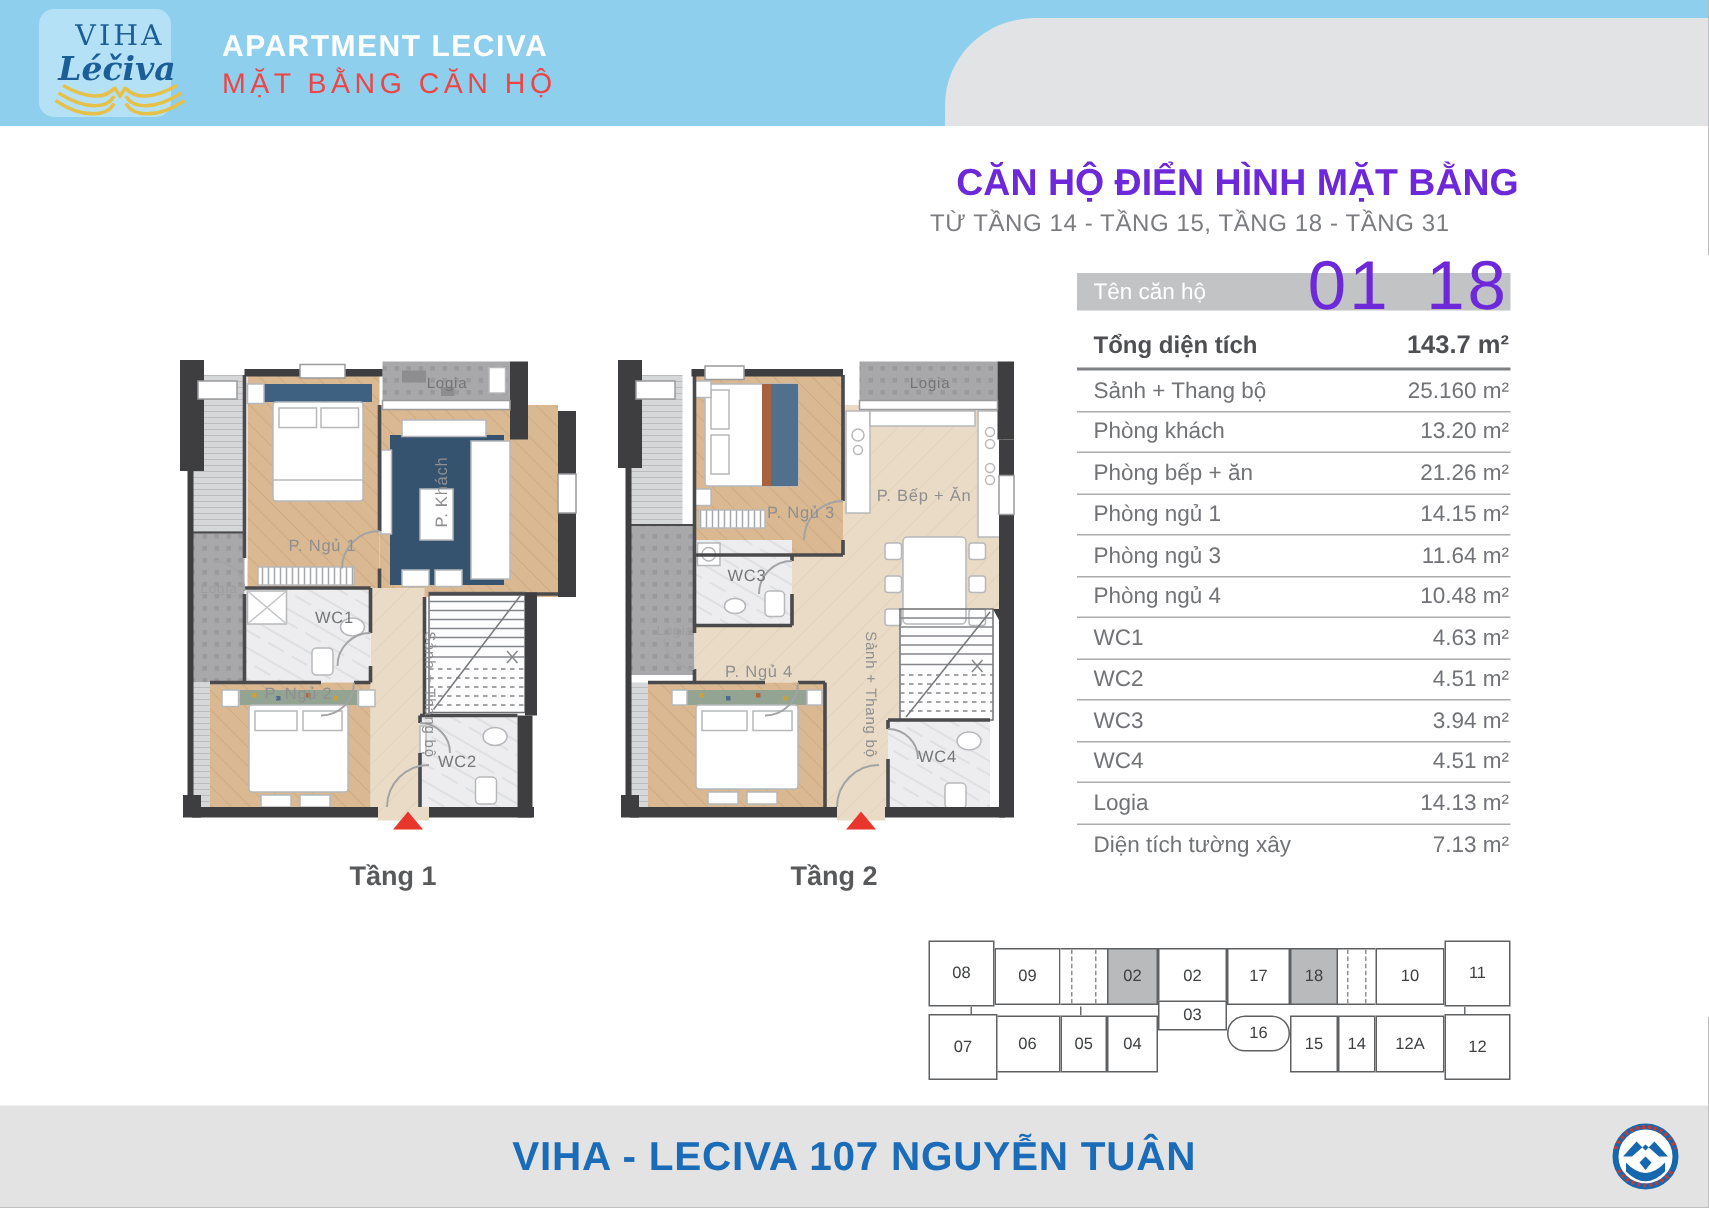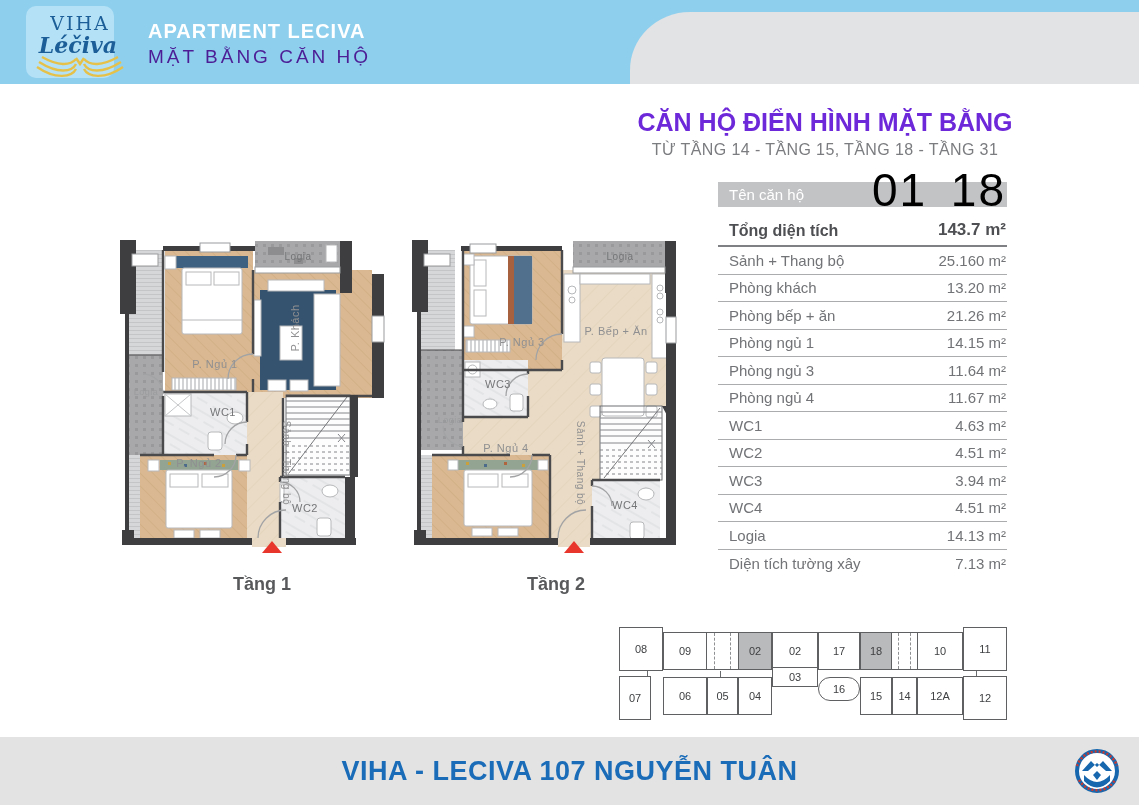--- a/index.html
+++ b/index.html
@@ -4,32 +4,32 @@
 <style>
   html,body{margin:0;padding:0;background:#888;}
   .canvas{position:relative;width:1139px;height:805px;background:#ffffff;overflow:hidden;
           font-family:"Liberation Sans",sans-serif;margin:0 auto;}
   
   .header-band{position:absolute;left:0;top:0;width:1139px;height:84px;background:#8ecfee;}
   .title-panel{position:absolute;left:630px;top:12px;right:0;height:72px;background:#e2e3e4;
                border-top-left-radius:60px 58px;}
   .brand-box{position:absolute;left:26px;top:6px;width:88px;height:72px;background:#b5e1f6;border-radius:10px;}
   .hdr-en{position:absolute;left:148px;top:20px;color:#ffffff;font-size:20px;font-weight:bold;letter-spacing:1px;}
-  .hdr-vi{position:absolute;left:148px;top:46px;color:#4c1d95;font-size:19px;letter-spacing:3px;text-align:center;}
+  .hdr-vi{position:absolute;left:148px;top:46px;color:#ef4444;font-size:19px;letter-spacing:3px;text-align:center;}
   
   .page-title{position:absolute;left:620px;top:108px;width:410px;text-align:center;
               font-size:25px;font-weight:bold;color:#6d28d9;}
-  .page-subtitle{position:absolute;left:620px;top:141px;width:410px;text-align:center;
+  .page-subtitle{position:absolute;left:620px;top:141px;width:410px;text-align:left;
               font-size:16px;color:#7b7c7f;letter-spacing:.4px;}
   
   .unit-table{position:absolute;left:718px;top:182px;width:289px;}
   .unit-bar{position:relative;height:25px;background:#c2c3c5;}
   .unit-bar .lbl{position:absolute;left:11px;top:4px;color:#ffffff;font-size:15px;}
   .unit-bar .num{position:absolute;right:1px;bottom:-1px;font-size:46px;line-height:36px;
-                 color:#000000;letter-spacing:2px;word-spacing:9px;}
+                 color:#6d28d9;letter-spacing:2px;word-spacing:9px;}
   .total-row{box-sizing:border-box;height:40px;display:flex;justify-content:space-between;
              align-items:flex-end;padding:0 1px 5px 11px;border-bottom:2px solid #7e8083;
              font-weight:bold;color:#4e4f52;}
   .total-row .lab{font-size:16px;} .total-row .val{font-size:17px;}
   .area-row{box-sizing:border-box;height:27.5px;display:flex;justify-content:space-between;
             align-items:center;padding:0 1px 0 11px;border-bottom:1px solid #aaacae;
             font-size:15px;color:#717376;}
   .area-row:last-child{border-bottom:none;}
   
   .plan{position:absolute;width:272px;height:325px;}
@@ -140,21 +140,21 @@
         <div class="area-row">
           <span class="lab">Phòng ngủ 1</span>
           <span class="val">14.15 m²</span>
         </div>
         <div class="area-row">
           <span class="lab">Phòng ngủ 3</span>
           <span class="val">11.64 m²</span>
         </div>
         <div class="area-row">
           <span class="lab">Phòng ngủ 4</span>
-          <span class="val">11.67 m²</span>
+          <span class="val">10.48 m²</span>
         </div>
         <div class="area-row">
           <span class="lab">WC1</span>
           <span class="val">4.63 m²</span>
         </div>
         <div class="area-row">
           <span class="lab">WC2</span>
           <span class="val">4.51 m²</span>
         </div>
         <div class="area-row">
@@ -391,21 +391,21 @@
         <path d="M118,140 A22,22 0 0 0 96,162"></path>
         <path d="M53,212 A20,20 0 0 1 33,192"></path>
         <path d="M122,221 A22,22 0 0 1 100,243"></path>
         <path d="M148,304 A28,28 0 0 1 176,276"></path>
         <path d="M182,252 A20,20 0 0 1 202,272"></path>
       </g>
       <polygon points="154,319 174,319 164,307" fill="#e8362c"></polygon>
     </svg>
     <div id="plan2-labels">
         <span class="plan-label" style="left: 210px; top: 22px; font-size: 10px; color: rgb(115, 116, 118); transform: translate(-50%, -50%) rotate(0deg);">Logia</span>
-        <span class="plan-label" style="left: 112px; top: 108px; transform: translate(-50%, -50%) rotate(0deg);">P. Ngủ 3</span>
+        <span class="plan-label" style="left: 112px; top: 108px; transform: translate(-50%, -50%) rotate(0deg); padding-left: 24px;">P. Ngủ 3</span>
         <span class="plan-label" style="left: 206px; top: 97px; transform: translate(-50%, -50%) rotate(0deg);">P. Bếp + Ăn</span>
         <span class="plan-label" style="left: 88px; top: 150px; color: rgb(117, 118, 120); transform: translate(-50%, -50%) rotate(0deg);">WC3</span>
         <span class="plan-label" style="left: 40px; top: 186px; font-size: 9px; color: rgb(155, 156, 158); transform: translate(-50%, -50%) rotate(0deg);">Logia</span>
         <span class="plan-label" style="left: 80px; top: 214px; transform: translate(-50%, -50%) rotate(0deg); margin-left: 16px;">P. Ngủ 4</span>
         <span class="plan-label" style="left: 170px; top: 229px; font-size: 10px; transform: translate(-50%, -50%) rotate(90deg);">Sảnh + Thang bộ</span>
         <span class="plan-label" style="left: 215px; top: 271px; color: rgb(117, 118, 120); transform: translate(-50%, -50%) rotate(0deg);">WC4</span>
       </div>
   </div>
 
   <div class="plan-caption" id="caption1">Tầng 1</div>
@@ -423,21 +423,21 @@
       </div>
       <div class="kp-cell hl" style="left: 119px; top: 5px; width: 34px; height: 38px;">02</div>
       <div class="kp-cell" style="left: 153px; top: 5px; width: 46px; height: 38px;">02</div>
       <div class="kp-cell" style="left: 199px; top: 5px; width: 42px; height: 38px;">17</div>
       <div class="kp-cell hl" style="left: 241px; top: 5px; width: 32px; height: 38px;">18</div>
       <div class="kp-dashed" style="left: 273px; top: 5px; width: 25px; height: 38px;">
         <div class="inner"></div>
       </div>
       <div class="kp-cell" style="left: 298px; top: 5px; width: 46px; height: 38px;">10</div>
       <div class="kp-cell tall" style="left: 344px; top: 0px; width: 44px; height: 44px;">11</div>
-      <div class="kp-cell tall" style="left: 0px; top: 49px; width: 32px; height: 44px;">07</div>
+      <div class="kp-cell tall" style="left: 0px; top: 49px; width: 46px; height: 44px;">07</div>
       <div class="kp-cell" style="left: 44px; top: 50px; width: 44px; height: 38px;">06</div>
       <div class="kp-cell" style="left: 88px; top: 50px; width: 31px; height: 38px;">05</div>
       <div class="kp-cell" style="left: 119px; top: 50px; width: 34px; height: 38px;">04</div>
       <div class="kp-cell" style="left: 153px; top: 40px; width: 46px; height: 20px;">03</div>
       <div class="kp-cell" style="left: 199px; top: 50px; width: 42px; height: 24px; border-radius: 13px;">16</div>
       <div class="kp-cell" style="left: 241px; top: 50px; width: 32px; height: 38px;">15</div>
       <div class="kp-cell" style="left: 273px; top: 50px; width: 25px; height: 38px;">14</div>
       <div class="kp-cell" style="left: 298px; top: 50px; width: 46px; height: 38px;">12A</div>
       <div class="kp-cell tall" style="left: 344px; top: 49px; width: 44px; height: 44px;">12</div>
     </div>

